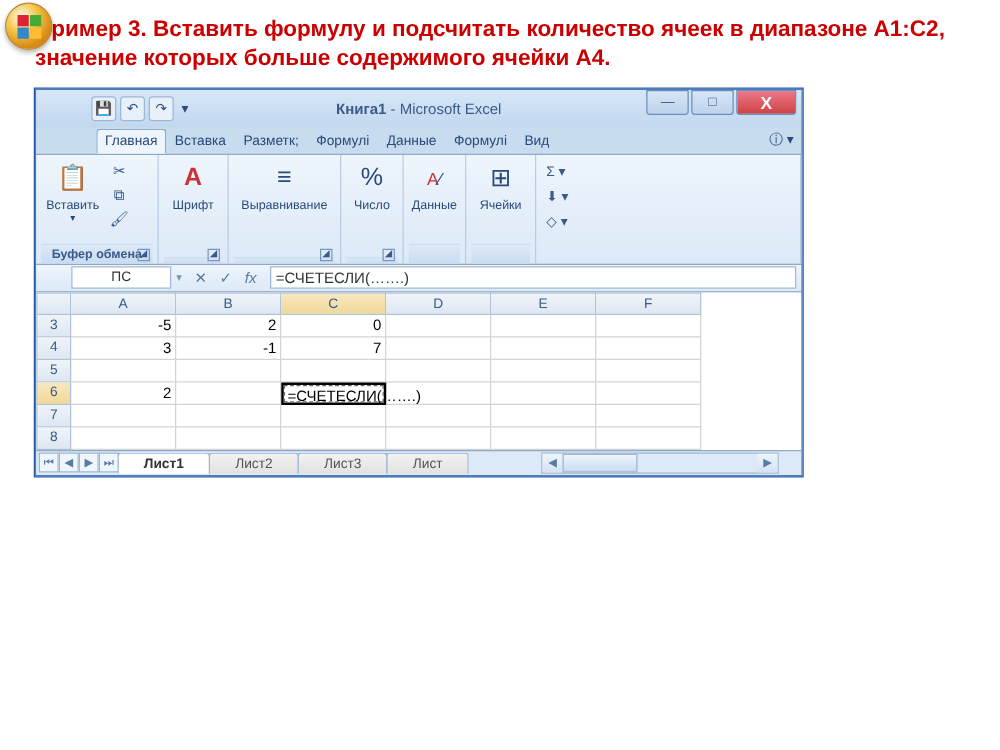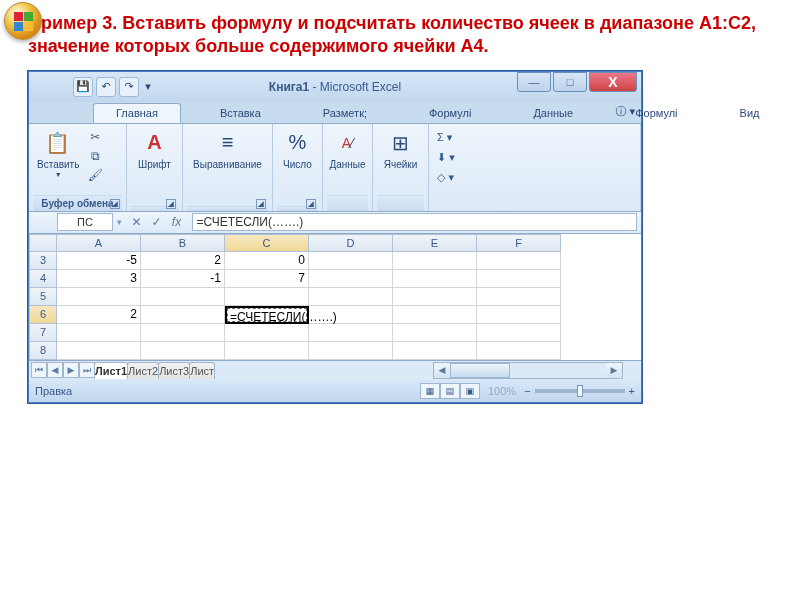--- a/index.html
+++ b/index.html
@@ -11,54 +11,54 @@
 .qat .qbtn{width:20px;height:20px;background:#e8f0fa;border:1px solid #9bb8d8;border-radius:3px;display:flex;align-items:center;justify-content:center;font-size:11px;color:#2a4a7a;}
 .titlebar .apptitle{position:absolute;left:50%;transform:translateX(-50%);font-size:12px;color:#3a5a8a;}
 .titlebar .apptitle .book{font-weight:bold;}
 .winctrl{position:absolute;right:0;top:0;display:flex;}
 .winctrl div{width:34px;height:20px;border:1px solid #6a8fbb;background:linear-gradient(#d8e6f5,#bcd3ec);display:flex;align-items:center;justify-content:center;font-size:11px;color:#3a5a8a;border-radius:0 0 3px 3px;margin-right:2px;}
 .winctrl .close{width:48px;background:linear-gradient(#e78,#c44);color:#fff;font-weight:bold;font-size:14px;margin-right:4px;}
 .orb{position:absolute;left:4px;top:2px;width:38px;height:38px;border-radius:50%;background:radial-gradient(circle at 35% 30%,#fff,#f4c84a 35%,#d68a14 70%);border:1px solid #b8873a;z-index:5;box-shadow:0 2px 4px rgba(0,0,0,.3);display:flex;align-items:center;justify-content:center;}
 .orb .sq{display:grid;grid-template-columns:9px 9px;gap:1px;}
 .orb .sq div{width:9px;height:9px;}
 .tabs{height:22px;display:flex;align-items:flex-end;padding-left:48px;background:#c8dcf0;border-bottom:1px solid #8fa9c9;position:relative;}
-.tab{font-size:11px;padding:3px 22px;color:#2a4a7a;border:1px solid transparent;cursor:pointer;margin-left:16px;}
+.tab{font-size:11px;padding:3px 6px;color:#2a4a7a;border:1px solid transparent;cursor:pointer;}
 .tab.active{background:#eef5fc;border:1px solid #8fa9c9;border-bottom:1px solid #eef5fc;border-radius:3px 3px 0 0;}
 .tabs .helpicon{position:absolute;right:6px;top:2px;font-size:11px;color:#2a4a7a;}
 .ribbon{height:88px;background:linear-gradient(#eef5fc,#dce9f7);display:flex;border-bottom:1px solid #8fa9c9;}
 .group{border-right:1px solid #b8cde5;display:flex;flex-direction:column;justify-content:space-between;padding:3px 4px 0;}
 .group .label{font-size:10px;color:#3a5a8a;text-align:center;padding:2px 0;background:linear-gradient(#dce9f7,#c9dbf0);border-top:1px solid #c9dbf0;white-space:nowrap;position:relative;font-weight:bold;}
 .group .label .dl{position:absolute;right:2px;bottom:2px;width:10px;height:10px;border:1px solid #7a98bd;font-size:7px;line-height:8px;text-align:center;}
 .bigbtn{display:flex;flex-direction:column;align-items:center;font-size:10px;color:#2a4a7a;padding:2px 4px;}
 .bigbtn .ic{width:28px;height:28px;display:flex;align-items:center;justify-content:center;font-size:20px;margin-bottom:2px;}
 .smallstk{display:flex;flex-direction:column;gap:3px;padding:2px 3px;}
 .smallstk .sic{width:18px;height:16px;font-size:12px;display:flex;align-items:center;justify-content:center;color:#3a5a8a;}
 .group.edit{flex:1;}
 .editbox{display:flex;flex-direction:column;padding:2px 4px;gap:2px;}
 .editbox .row{display:flex;gap:3px;align-items:center;font-size:11px;color:#3a5a8a;}
 .fbar{height:22px;background:linear-gradient(#eef5fc,#dce9f7);display:flex;align-items:center;border-bottom:1px solid #8fa9c9;font-size:12px;}
-.namebox{width:56px;height:18px;background:#fff;border:1px solid #a0b8d4;margin:0 4px 0 28px;text-align:center;font-size:11px;line-height:16px;color:#333;}
+.namebox{width:80px;height:18px;background:#fff;border:1px solid #a0b8d4;margin:0 4px 0 28px;text-align:center;font-size:11px;line-height:16px;color:#333;}
 .fbtns{display:flex;gap:2px;margin:0 6px;}
 .fbtns span{width:18px;height:16px;display:flex;align-items:center;justify-content:center;color:#5a7a9f;font-size:12px;}
 .fbar .finput{flex:1;height:18px;background:#fff;border:1px solid #a0b8d4;padding:0 4px;font-size:12px;line-height:16px;color:#333;margin-right:4px;}
 .grid{background:#fff;position:relative;}
 .colhdr{display:flex;height:18px;}
 .colhdr .corner{width:28px;background:linear-gradient(#f0f4f9,#dde7f2);border:1px solid #b0c2d8;}
 .colhdr .ch{width:84px;background:linear-gradient(#f0f4f9,#dde7f2);border:1px solid #b0c2d8;border-left:none;text-align:center;font-size:11px;line-height:16px;color:#3a5a8a;}
 .colhdr .ch.sel{background:linear-gradient(#f8e8c0,#f0d898);}
 .row{display:flex;height:18px;}
 .rh{width:28px;background:linear-gradient(#f0f4f9,#dde7f2);border:1px solid #b0c2d8;border-top:none;text-align:center;font-size:11px;line-height:16px;color:#3a5a8a;}
 .rh.sel{background:linear-gradient(#f8e8c0,#f0d898);}
 .cell{width:84px;border-right:1px solid #d4d4d4;border-bottom:1px solid #d4d4d4;font-size:12px;line-height:17px;padding:0 3px;text-align:right;color:#000;}
 .cell.active{border:2px solid #000;padding:0;text-align:left;}
 .cell.active .inner{border:1px dashed #666;height:14px;padding:0 2px;white-space:nowrap;overflow:visible;position:relative;z-index:2;}
 .sheettabs{height:20px;background:#dce9f7;display:flex;align-items:center;font-size:11px;border-top:1px solid #8fa9c9;position:relative;}
 .sheetnav{display:flex;gap:0;margin-left:2px;}
 .sheetnav span{width:16px;height:16px;border:1px solid #9fb6d0;background:#eef5fc;display:flex;align-items:center;justify-content:center;font-size:9px;color:#5a7a9f;}
-.stb{padding:2px 0;border:1px solid #9fb6d0;border-bottom:none;background:linear-gradient(#f2f2f2,#e2e2e2);color:#555;border-radius:3px 3px 0 0;margin-left:-1px;}
+.stb{padding:2px 20px;border:1px solid #9fb6d0;border-bottom:none;background:linear-gradient(#f2f2f2,#e2e2e2);color:#555;border-radius:3px 3px 0 0;margin-left:-1px;}
 .stb.active{background:#fff;font-weight:bold;color:#333;}
 .hscroll{position:absolute;right:18px;top:1px;width:190px;height:17px;background:#dce9f7;border:1px solid #9fb6d0;display:flex;}
 .hscroll .ar{width:16px;background:linear-gradient(#eef5fc,#d4e3f2);text-align:center;font-size:9px;line-height:15px;color:#5a7a9f;}
 .hscroll .thumb{width:60px;background:linear-gradient(#eef5fc,#c9dbf0);border:1px solid #9fb6d0;margin:0;}
 .hscroll .track{flex:1;}
 .status{height:22px;background:linear-gradient(#d7e7f8,#c1d7ee);display:flex;align-items:center;font-size:11px;color:#3a5a8a;padding:0 6px;justify-content:space-between;}
 .status .views{display:flex;gap:0;}
 .status .views span{width:20px;height:16px;border:1px solid #9fb6d0;background:#eef5fc;display:flex;align-items:center;justify-content:center;font-size:9px;}
 .status .zoom{display:flex;align-items:center;gap:4px;}
 .status .zoom .slider{width:90px;height:4px;background:#9fb6d0;position:relative;}
@@ -269,31 +269,13 @@
     <div class="stb">Лист3</div>
     <div class="stb">Лист</div>
     <div class="hscroll">
       <div class="ar">◀</div>
         <div class="thumb"></div>
         <div class="track"></div>
         <div class="ar">▶</div>
     </div>
   </div>
 
-  <div class="status">
-    <span>Правка</span>
-    <div style="display:flex;align-items:center;gap:8px">
-      <div class="views">
-        <span>▦</span>
-        <span>▤</span>
-        <span>▣</span>
-      </div>
-      <span style="color:#9ab">100%</span>
-      <div class="zoom">
-        <span>−</span>
-        <div class="slider">
-            <div class="th"></div>
-          </div>
-        <span>+</span>
-      </div>
-    </div>
-  </div>
 </div>
 
 </body></html>

